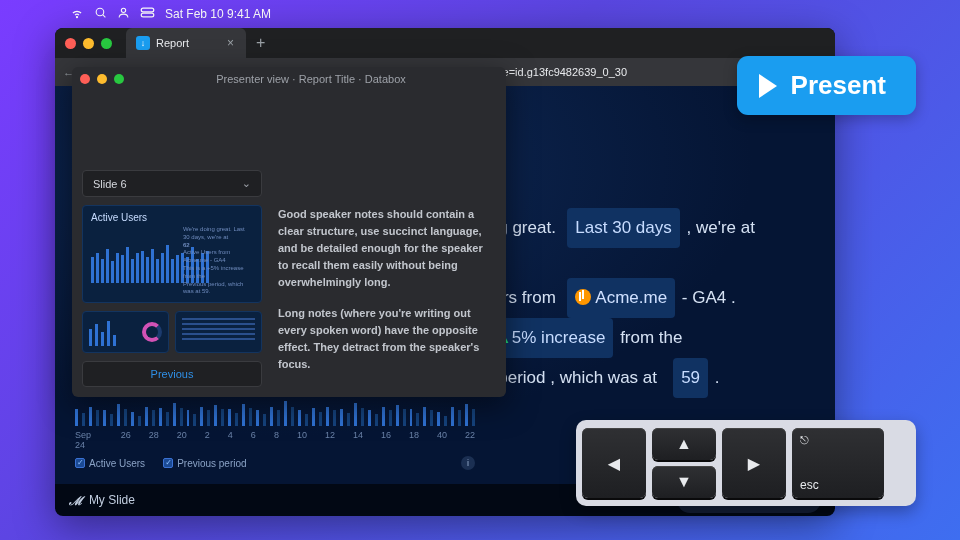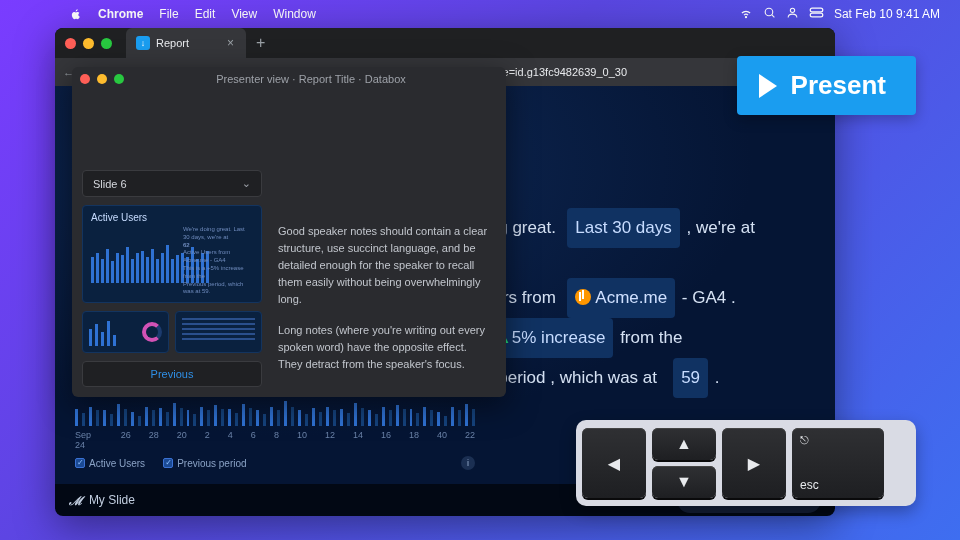--- a/index.html
+++ b/index.html
@@ -96,42 +96,42 @@
     position:absolute; top:67px; left:72px; width:434px; height:330px;
     background:#2a2b2f; border-radius:6px; box-shadow:0 8px 30px rgba(0,0,0,.5);
     display:flex; flex-direction:column; font-size:12px; color:#c6c9cf;
   }
   .presenter .titlebar{height:24px;display:flex;align-items:center;padding:0 8px;gap:26px;}
   .presenter .traffic span{width:10px;height:10px;}
   .presenter .title{flex:1;text-align:center;font-size:11px;color:#9da1a8; margin-left:-40px;}
   .presenter .body{display:flex;flex:1;overflow:hidden;align-items:flex-end;}
   .pcol-left{width:200px;padding:8px 10px 10px 10px;display:flex;flex-direction:column;gap:8px;}
   .pcol-right{flex:1;padding:10px 14px 10px 6px;font-size:11px;line-height:1.55;color:#c2c6cd;}
-  .pcol-right p{margin-bottom:14px;}
+  .pcol-right p{margin-bottom:14px;font-weight:bold;}
   .slide-select{background:#1f2023;border:1px solid #3a3b3f;border-radius:4px;padding:6px 10px;display:flex;justify-content:space-between;align-items:center;color:#d4d7dd;font-size:11px;}
   .chev{color:#9da1a8;}
   .thumb{background:#0a213f;border:1px solid #13345f;border-radius:4px;padding:6px 8px;height:98px;color:#c7dcff;font-size:9px;position:relative;overflow:hidden;}
   .thumb .t-title{font-size:10px;margin-bottom:4px;}
   .thumb .mini{font-size:6px;color:#6f8bbd;line-height:1.3;position:absolute;right:8px;top:20px;width:70px;}
   .thumb .tb{display:flex;gap:2px;height:40px;align-items:flex-end;margin-top:20px;}
   .thumb .tb span{width:3px;background:#2f72d4;}
   .minirow{display:flex;gap:6px;}
   .mini-thumb{flex:1;background:#0a213f;border:1px solid #13345f;border-radius:4px;height:42px;position:relative;overflow:hidden;}
   .mini-thumb.t1 .stub{position:absolute;left:6px;top:6px;right:6px;bottom:6px;display:flex;gap:3px;}
   .mini-thumb.t1 .stub span{width:3px;background:#2f72d4;align-self:flex-end;}
   .mini-thumb.t1 .donut{position:absolute;right:6px;top:10px;width:20px;height:20px;border-radius:50%;border:4px solid #d252b5;border-right-color:#1c3b6e;}
   .mini-thumb.t2 .lines{position:absolute;left:6px;top:6px;right:6px;display:flex;flex-direction:column;gap:3px;}
   .mini-thumb.t2 .lines span{height:2px;background:#2a4f8c;}
   .btnrow{display:flex;gap:10px;}
   .btnrow button{flex:1;background:#1f2023;border:1px solid #3a3b3f;color:#2f8fe6;font-size:11px;padding:6px 0;border-radius:4px;}
 
   
   .present-btn{
     position:absolute; top:56px; right:44px; background:#1a9df0;color:#fff;
-    border-radius:4px; padding:14px 30px 14px 22px; display:flex;align-items:center;gap:14px;
+    border-radius:11px; padding:14px 30px 14px 22px; display:flex;align-items:center;gap:14px;
     font-size:26px;font-weight:600; box-shadow:0 4px 14px rgba(0,0,0,.25);
   }
   .present-btn .play{width:0;height:0;border-left:18px solid #fff;border-top:12px solid transparent;border-bottom:12px solid transparent;}
 
   
   .keyboard{
     position:absolute; bottom:34px; right:44px; width:340px; height:86px;
     background:#d9dbe4;border-radius:10px;display:flex;align-items:center;padding:6px;gap:6px;
     box-shadow:0 6px 16px rgba(0,0,0,.3);
   }
@@ -141,32 +141,20 @@
   .k1{width:64px;height:70px;} 
   .k2{width:64px;height:32px;} 
   .k3{width:64px;height:70px;} 
   .kesc{width:92px;height:70px;flex-direction:column;align-items:flex-start;justify-content:space-between;padding:6px 8px;font-size:12px;}
   .kesc .escicon{font-size:11px;align-self:flex-start;}
 </style>
 </head>
 <body>
 
 <div class="menubar">
-  <div class="left">
-    <span class="apple">
-      <svg viewBox="0 0 24 24">
-          <path d="M16.7 13.4c0-2.4 2-3.6 2.1-3.6-1.1-1.6-2.9-1.9-3.5-1.9-1.5-.2-2.9.9-3.6.9-.8 0-1.9-.9-3.2-.8-1.6 0-3.1.9-4 2.4-1.7 3-.4 7.3 1.2 9.7.8 1.2 1.8 2.5 3.1 2.4 1.2-.1 1.7-.8 3.2-.8 1.5 0 1.9.8 3.2.8 1.3 0 2.2-1.2 3-2.4.9-1.4 1.3-2.7 1.3-2.8-.1 0-2.8-1.1-2.8-3.9zM14.3 5.6c.7-.8 1.1-2 1-3.1-1 0-2.2.7-2.9 1.5-.6.7-1.2 1.9-1 3 .1.1 1.2.2 2.9-1.4z"></path>
-        </svg>
-    </span>
-    <span class="app">Chrome</span>
-    <span>File</span>
-    <span>Edit</span>
-    <span>View</span>
-    <span>Window</span>
-  </div>
   <div class="right">
     <span>
       <svg width="14" height="14" viewBox="0 0 24 24" fill="none" stroke="#fff" stroke-width="2">
           <path d="M5 12a10 10 0 0 1 14 0"></path>
           <path d="M8.5 15.5a5 5 0 0 1 7 0"></path>
           <circle cx="12" cy="19" r="1" fill="#fff"></circle>
         </svg>
     </span>
     <span>
       <svg width="13" height="13" viewBox="0 0 24 24" fill="none" stroke="#fff" stroke-width="2">

